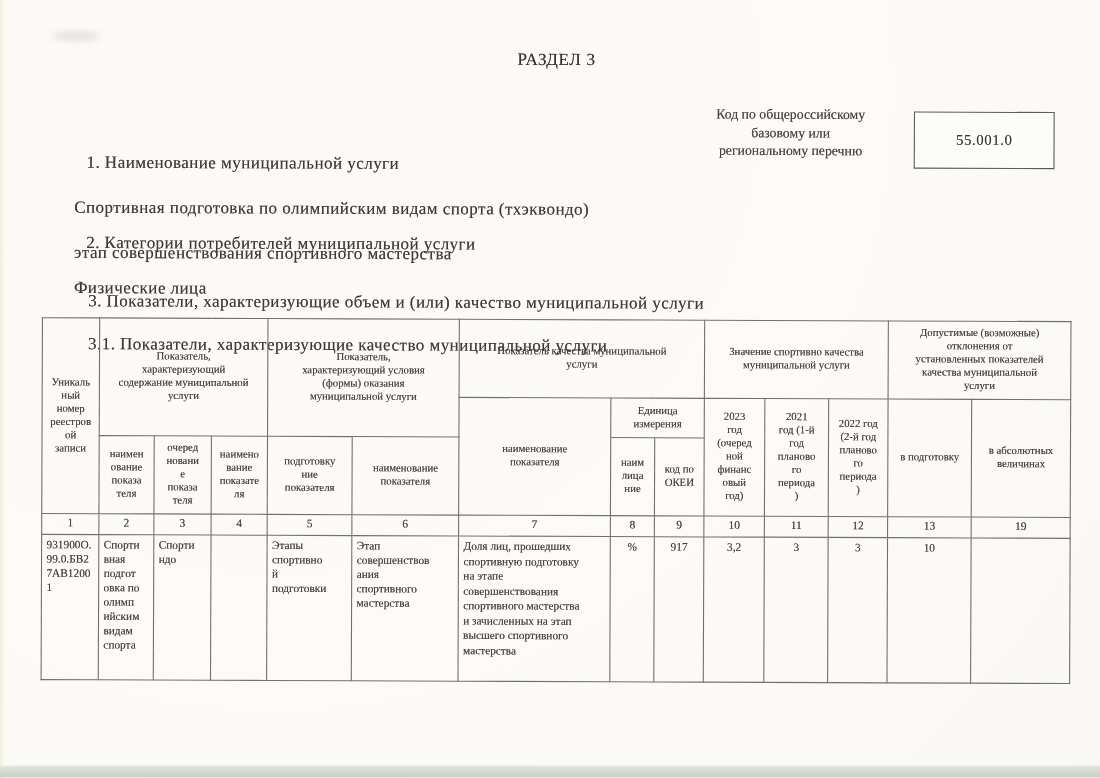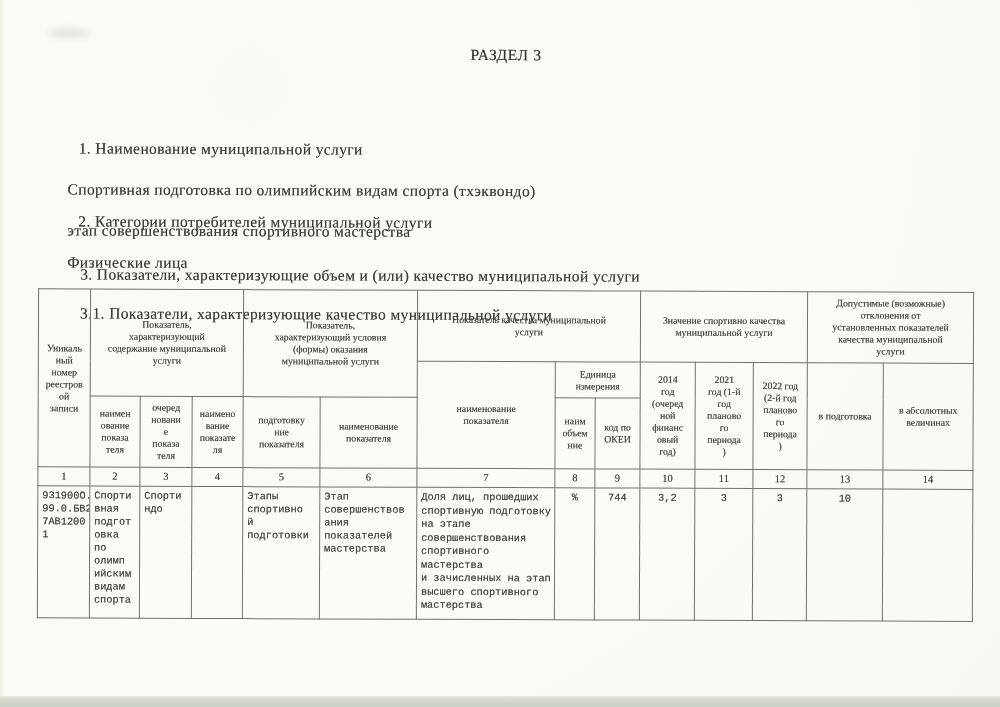--- a/index.html
+++ b/index.html
@@ -43,21 +43,21 @@
     border:1px solid #74716c;
     padding:0 2px;text-align:center;vertical-align:middle;
     white-space:pre-line;line-height:12px;overflow:hidden;
   }
   tr.rA{height:71px;} tr.rB{height:36px;} tr.rC{height:71px;} tr.rD{height:19px;} tr.rE{height:132px;}
   td.grp{line-height:13px;}
   td.subtop{vertical-align:top;padding-top:8px;}
   tr.rD td{font-size:10.5px;line-height:16px;}
   tr.rE td{
     vertical-align:top;text-align:left;
-    padding:3px 2px 0 4px;font-size:10.3px;line-height:13px;font-family:Liberation Mono, monospace;
+    padding:3px 2px 0 4px;font-size:10.3px;line-height:13px;
   }
   tr.rE td.c{text-align:center;padding-left:1px;padding-right:1px;}
   tr.rE td.wide{line-height:13.5px;}
   .smudge{position:absolute;left:46px;top:30px;width:44px;height:9px;border-radius:50%;
     background:#b4afa6;opacity:.30;filter:blur(3px);}
   .left-edge{position:absolute;left:0;top:0;width:5px;height:707px;
     background:linear-gradient(90deg,#efecdc 0%,rgba(255,255,255,0) 100%);opacity:.85;}
   .bottom-strip{position:absolute;left:0;top:696px;width:1000px;height:11px;
     background:linear-gradient(180deg,#e3e7de 0%,#d2d8cd 55%,#c9cfc4 100%);}
 </style>
@@ -68,20 +68,26 @@
   <div class="rot">
 
     <div class="doc-title">РАЗДЕЛ 3</div>
 
     <div class="sec s1">
       <div class="indent">1.  Наименование муниципальной услуги</div>
       <div>Спортивная подготовка по олимпийским видам спорта (тхэквондо)</div>
       <div>этап совершенствования спортивного мастерства</div>
     </div>
 
+    <div class="code-label">Код по общероссийскому
+базовому или
+региональному перечню</div>
+    <div class="code-box">
+      <span>55.001.0</span>
+    </div>
 
     <div class="sec s2">
       <div class="indent">2.  Категории потребителей муниципальной услуги</div>
       <div>Физические лица</div>
     </div>
 
     <div class="sec s3">
       <div class="indent13">3.  Показатели, характеризующие объем и (или) качество муниципальной услуги</div>
       <div class="indent13">3.1.    Показатели, характеризующие качество муниципальной услуги</div>
     </div>
@@ -127,41 +133,41 @@
 отклонения от
 установленных показателей
 качества муниципальной
 услуги</td>
       </tr>
       <tr class="rB">
         <td rowspan="2">наименование
 показателя</td>
         <td colspan="2">Единица
 измерения</td>
-        <td rowspan="2">2014
+        <td rowspan="2">2023
 год
 (очеред
 ной
 финанс
 овый
 год)</td>
         <td rowspan="2">2021
 год (1-й
 год
 планово
 го
 периода
 )</td>
         <td rowspan="2">2022 год
 (2-й год
 планово
 го
 периода
 )</td>
-        <td rowspan="2">в подготовка</td>
+        <td rowspan="2">в подготовку</td>
         <td rowspan="2">в абсолютных
 величинах</td>
       </tr>
       <tr class="rC">
         <td>наимен
 ование
 показа
 теля</td>
         <td>очеред
 новани
@@ -171,40 +177,40 @@
         <td>наимено
 вание
 показате
 ля</td>
         <td>подготовку
 ние
 показателя</td>
         <td class="subtop">наименование
 показателя</td>
         <td>наим
-объем
+лица
 ние</td>
         <td>код по
 ОКЕИ</td>
       </tr>
       <tr class="rD">
         <td>1</td>
         <td>2</td>
         <td>3</td>
         <td>4</td>
         <td>5</td>
         <td>6</td>
         <td>7</td>
         <td>8</td>
         <td>9</td>
         <td>10</td>
         <td>11</td>
         <td>12</td>
         <td>13</td>
-        <td>14</td>
+        <td>19</td>
       </tr>
       <tr class="rE">
         <td>931900О.
 99.0.БВ2
 7АВ1200
 1</td>
         <td>Спорти
 вная
 подгот
 овка по
@@ -215,32 +221,32 @@
         <td>Спорти
 ндо</td>
         <td></td>
         <td>Этапы
 спортивно
 й
 подготовки</td>
         <td>Этап
 совершенствов
 ания
-показателей
+спортивного
 мастерства</td>
         <td class="wide">Доля лиц, прошедших
 спортивную подготовку
 на этапе
 совершенствования
 спортивного мастерства
 и зачисленных на этап
 высшего спортивного
 мастерства</td>
         <td class="c">%</td>
-        <td class="c">744</td>
+        <td class="c">917</td>
         <td class="c">3,2</td>
         <td class="c">3</td>
         <td class="c">3</td>
         <td class="c">10</td>
         <td class="c"></td>
       </tr>
     </tbody>
       </table>
 
     <div class="smudge"></div>

